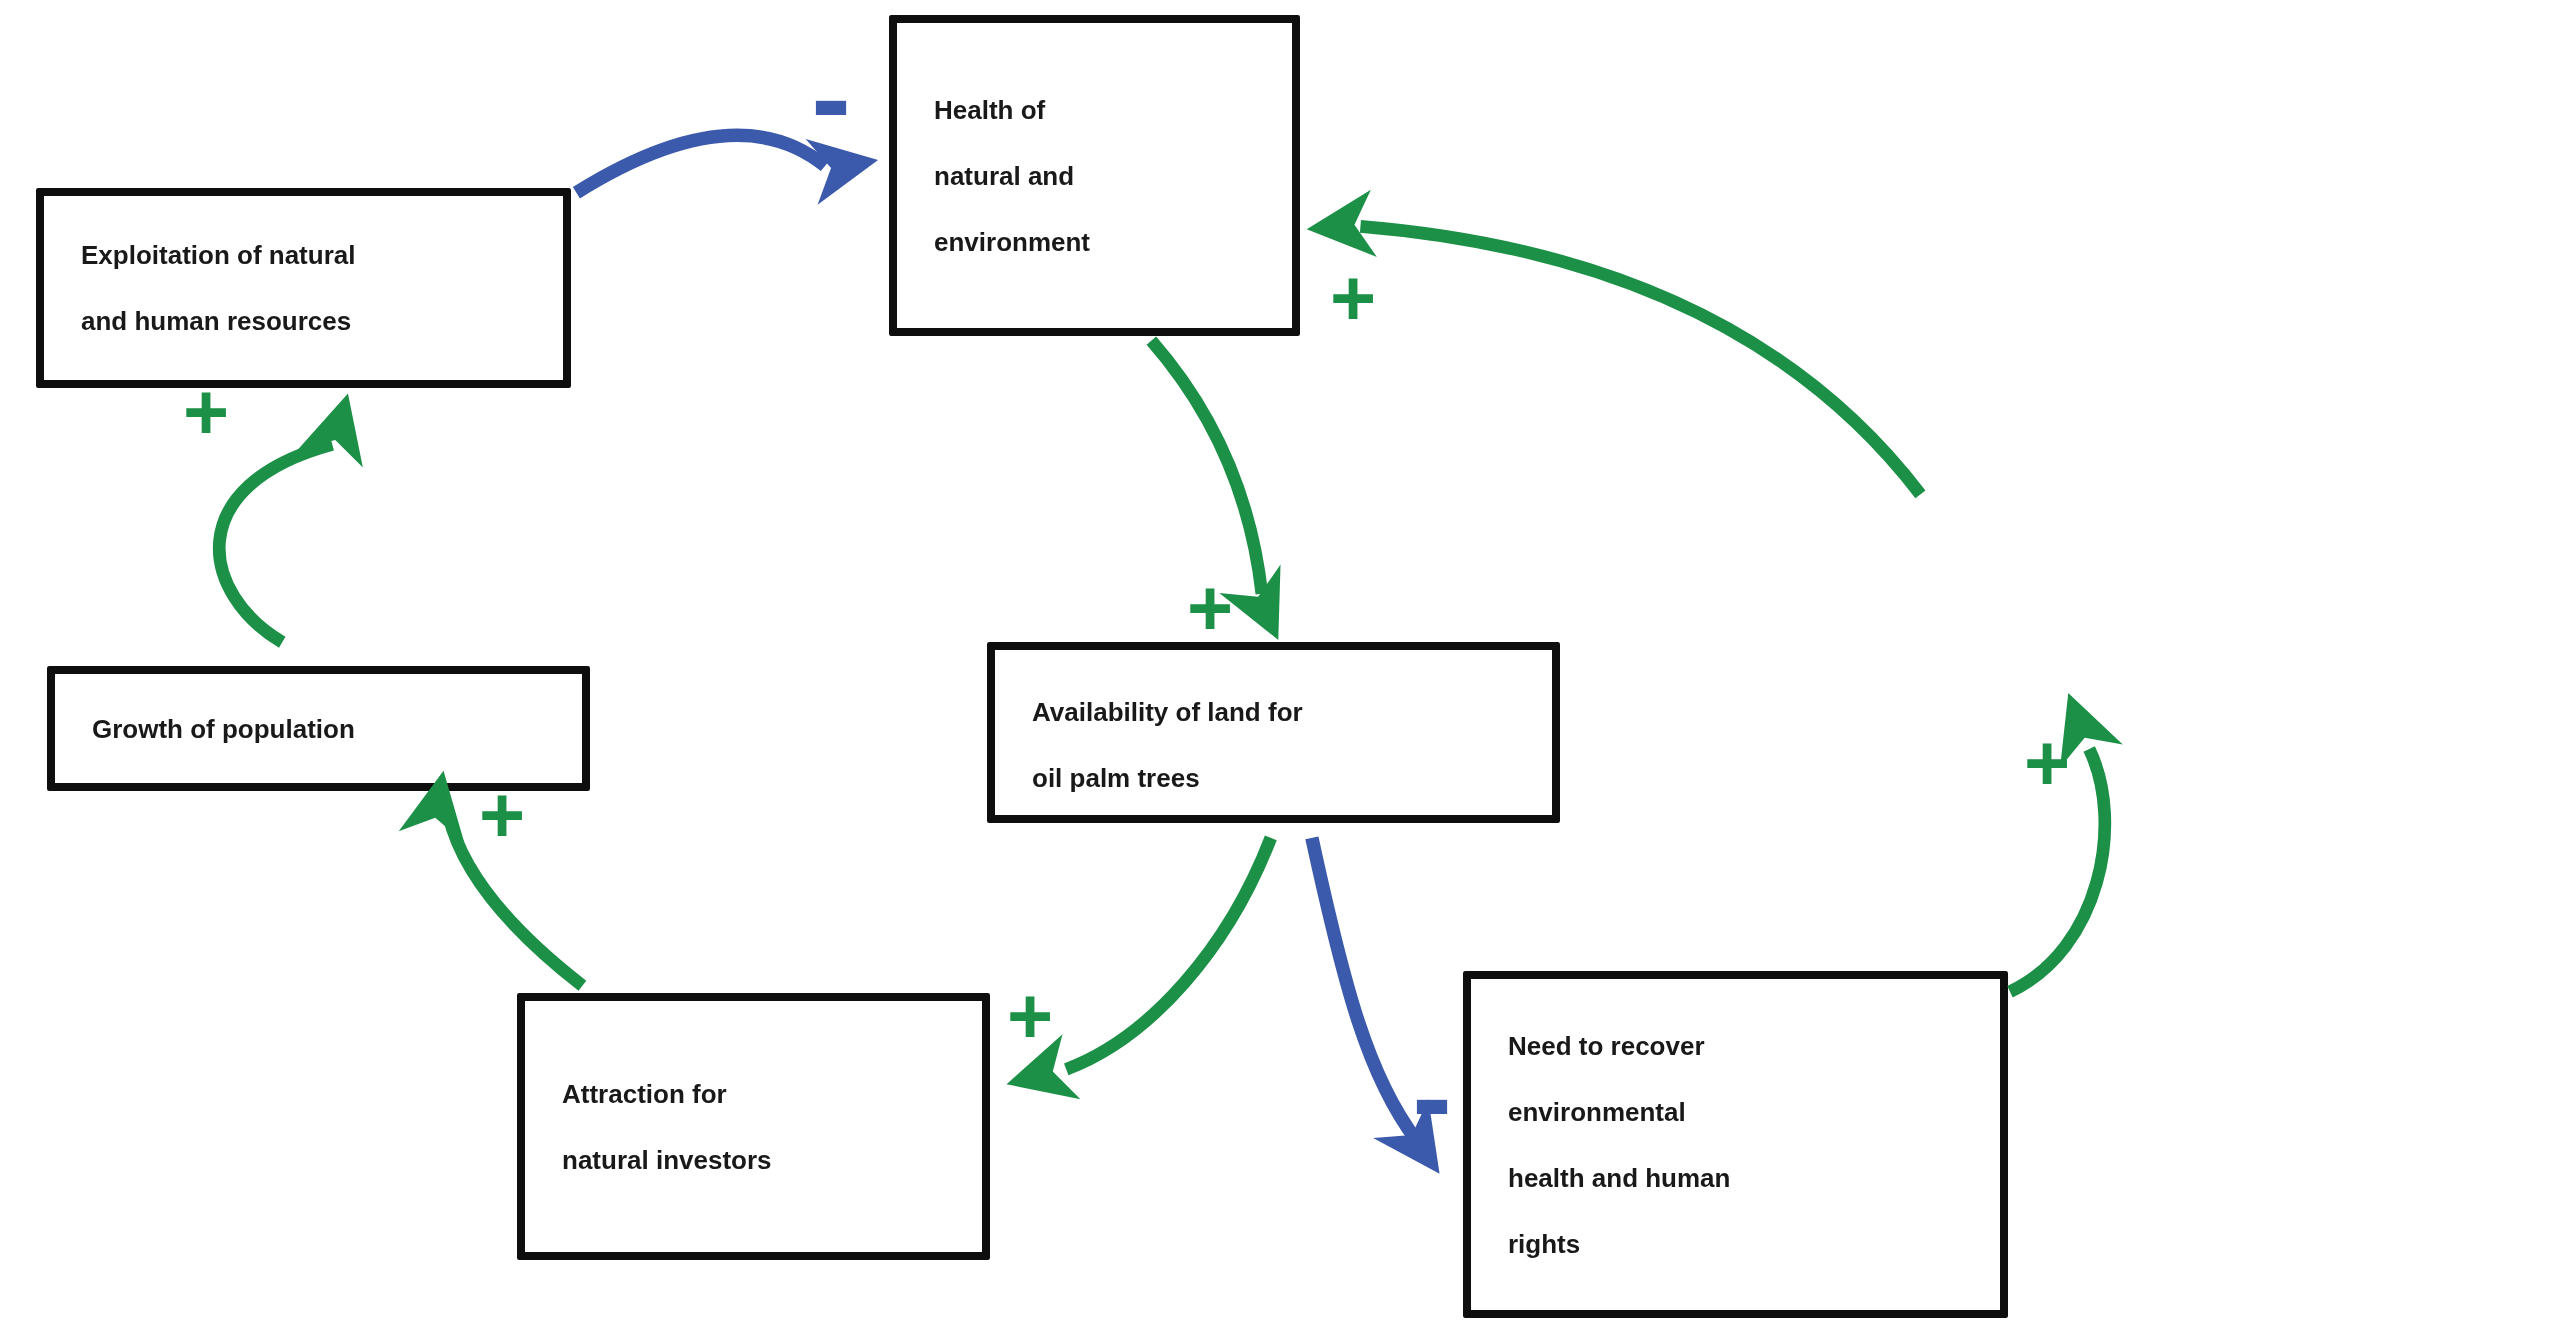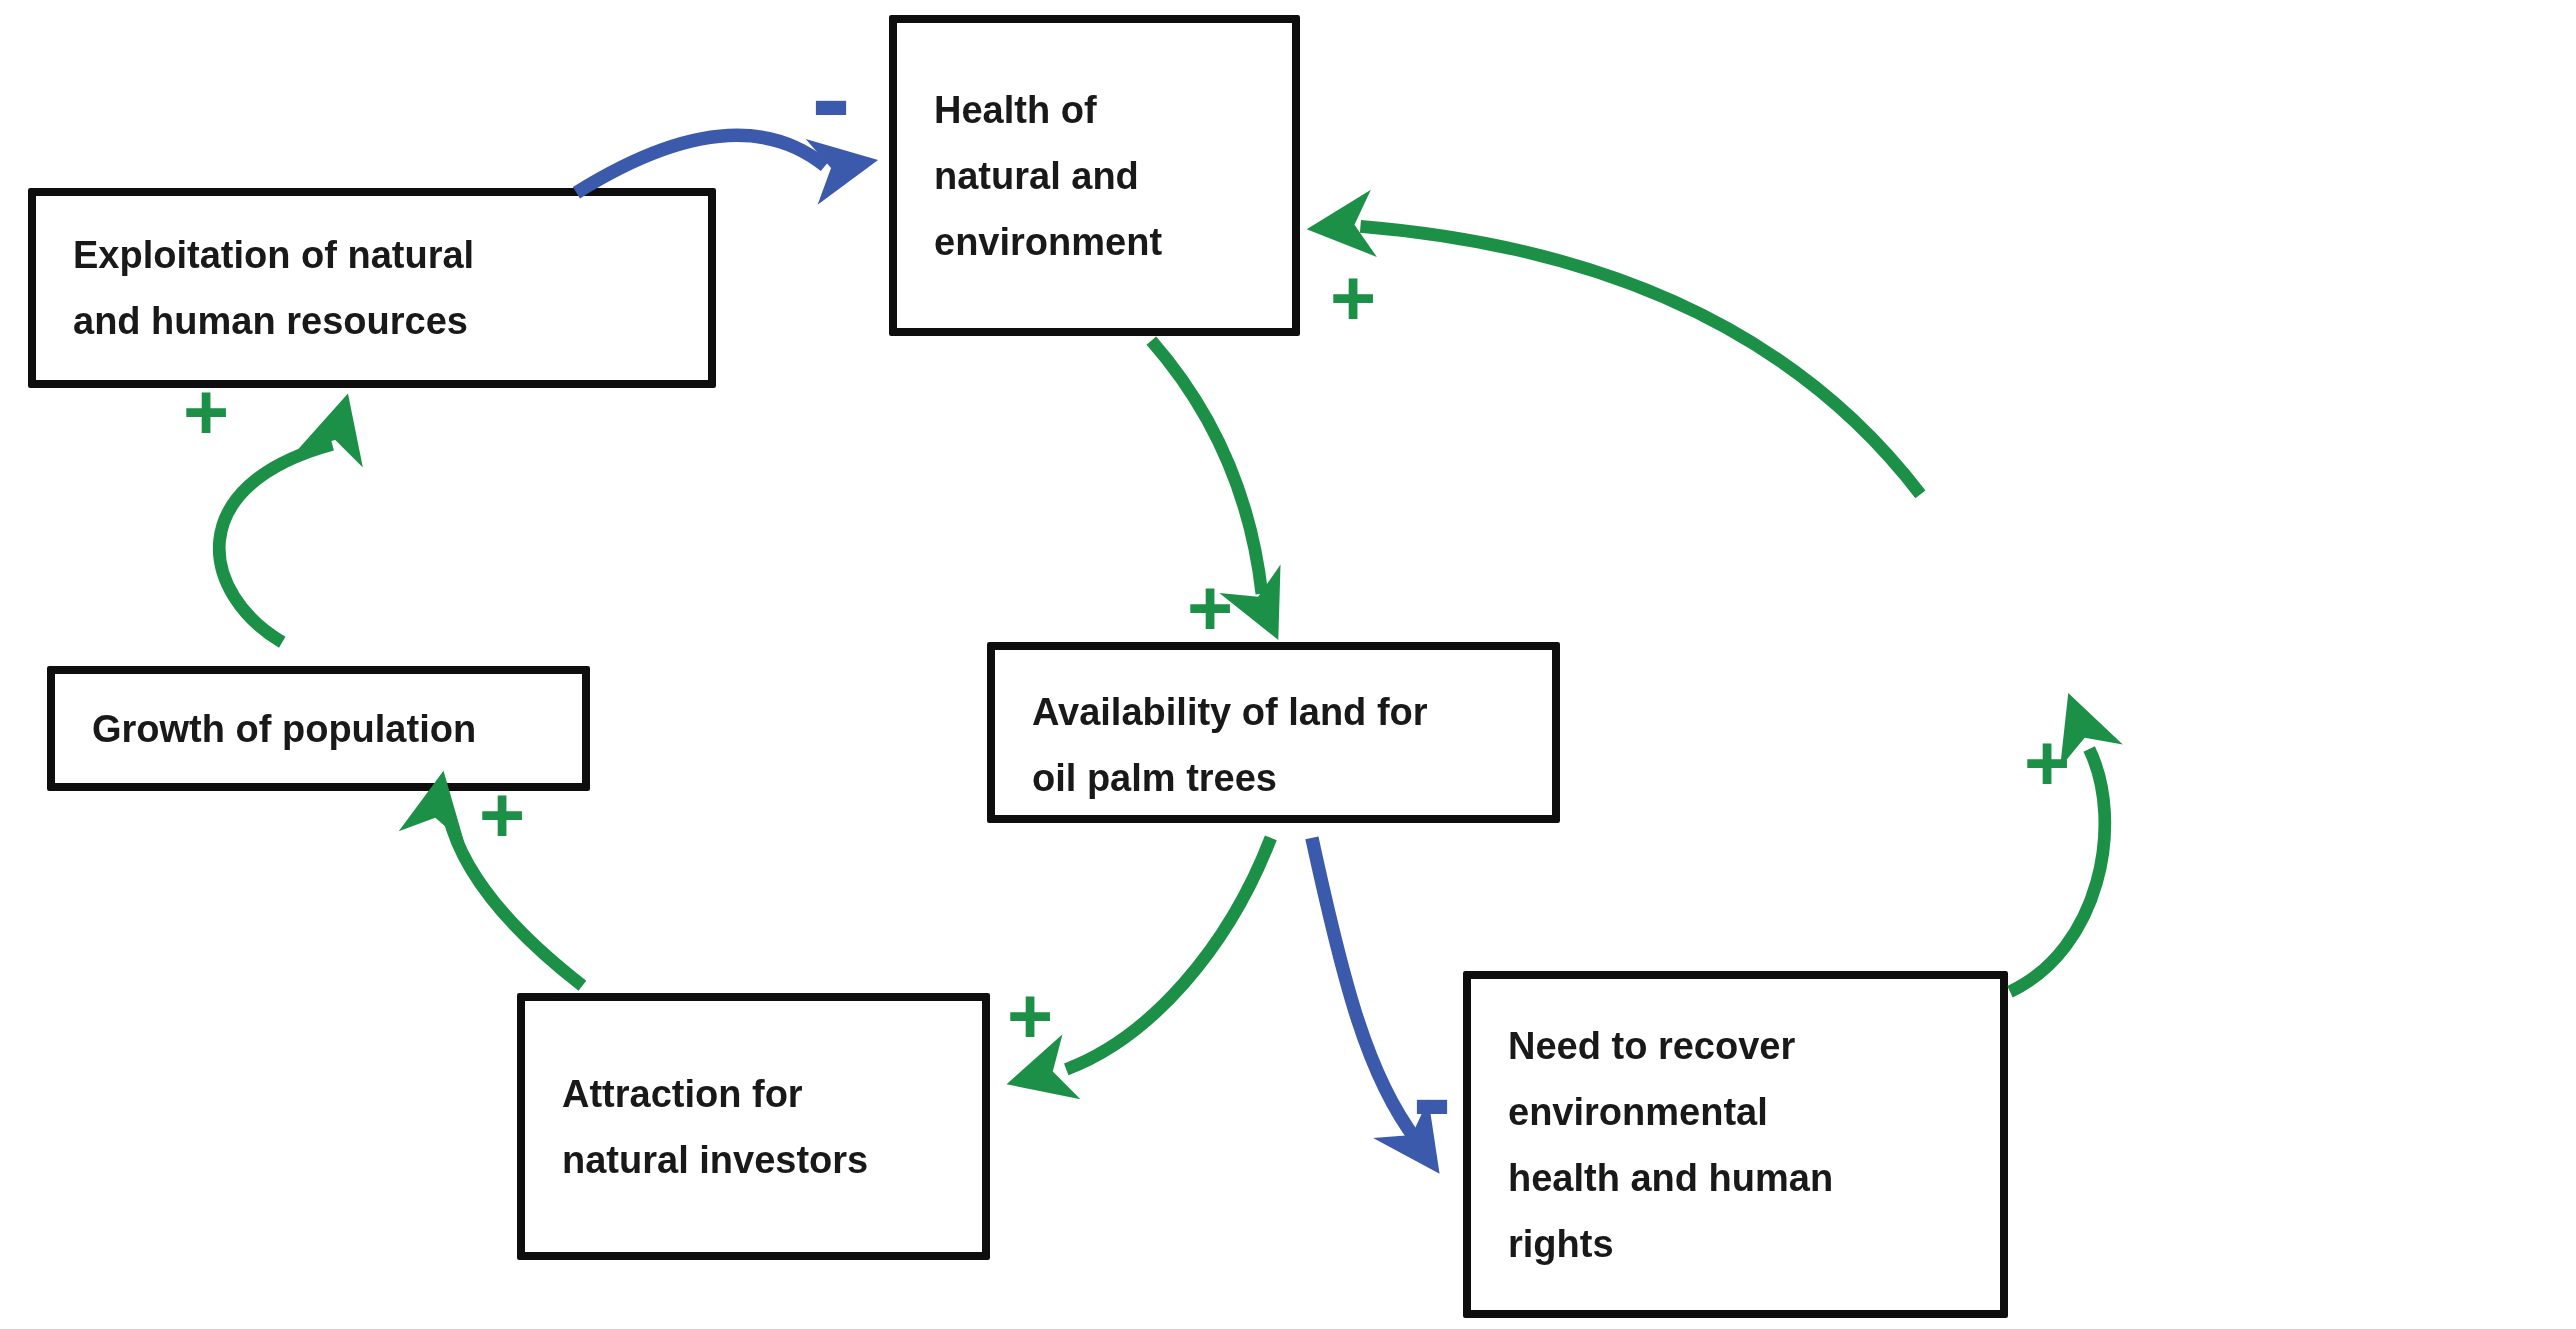--- a/index.html
+++ b/index.html
@@ -23,21 +23,21 @@
     border-radius: 2.2px;
     display: flex;
     flex-direction: column;
     justify-content: center;
     padding: 4.5px 10.5px 4.5px 37px;
     z-index: 1;
   }
   .node .line {
     display: block;
     font-weight: bold;
-    font-size: 38px;
+    font-size: 26px;
     line-height: 66px;
     color: #191919;
     white-space: nowrap;
   }
   #edge-layer {
     position: absolute;
     left: 0; top: 0;
     width: 2576px;
     height: 1330px;
     z-index: 2;
@@ -55,21 +55,21 @@
   .sign.minus {
     font-size: 119px;
     color: #3c5aab;
   }
 </style>
 </head>
 <body>
 
 <div id="stage">
 
-  <div class="node" style="left:28px; top:188px; width:688px; height:200px;">
+  <div class="node" style="left:36px; top:188px; width:535px; height:200px;">
     <span class="line">Exploitation of natural</span>
     <span class="line">and human resources</span>
   </div>
 
   <div class="node" style="left:889px; top:15px; width:411px; height:321px;">
     <span class="line">Health of</span>
     <span class="line">natural and</span>
     <span class="line">environment</span>
   </div>
 

